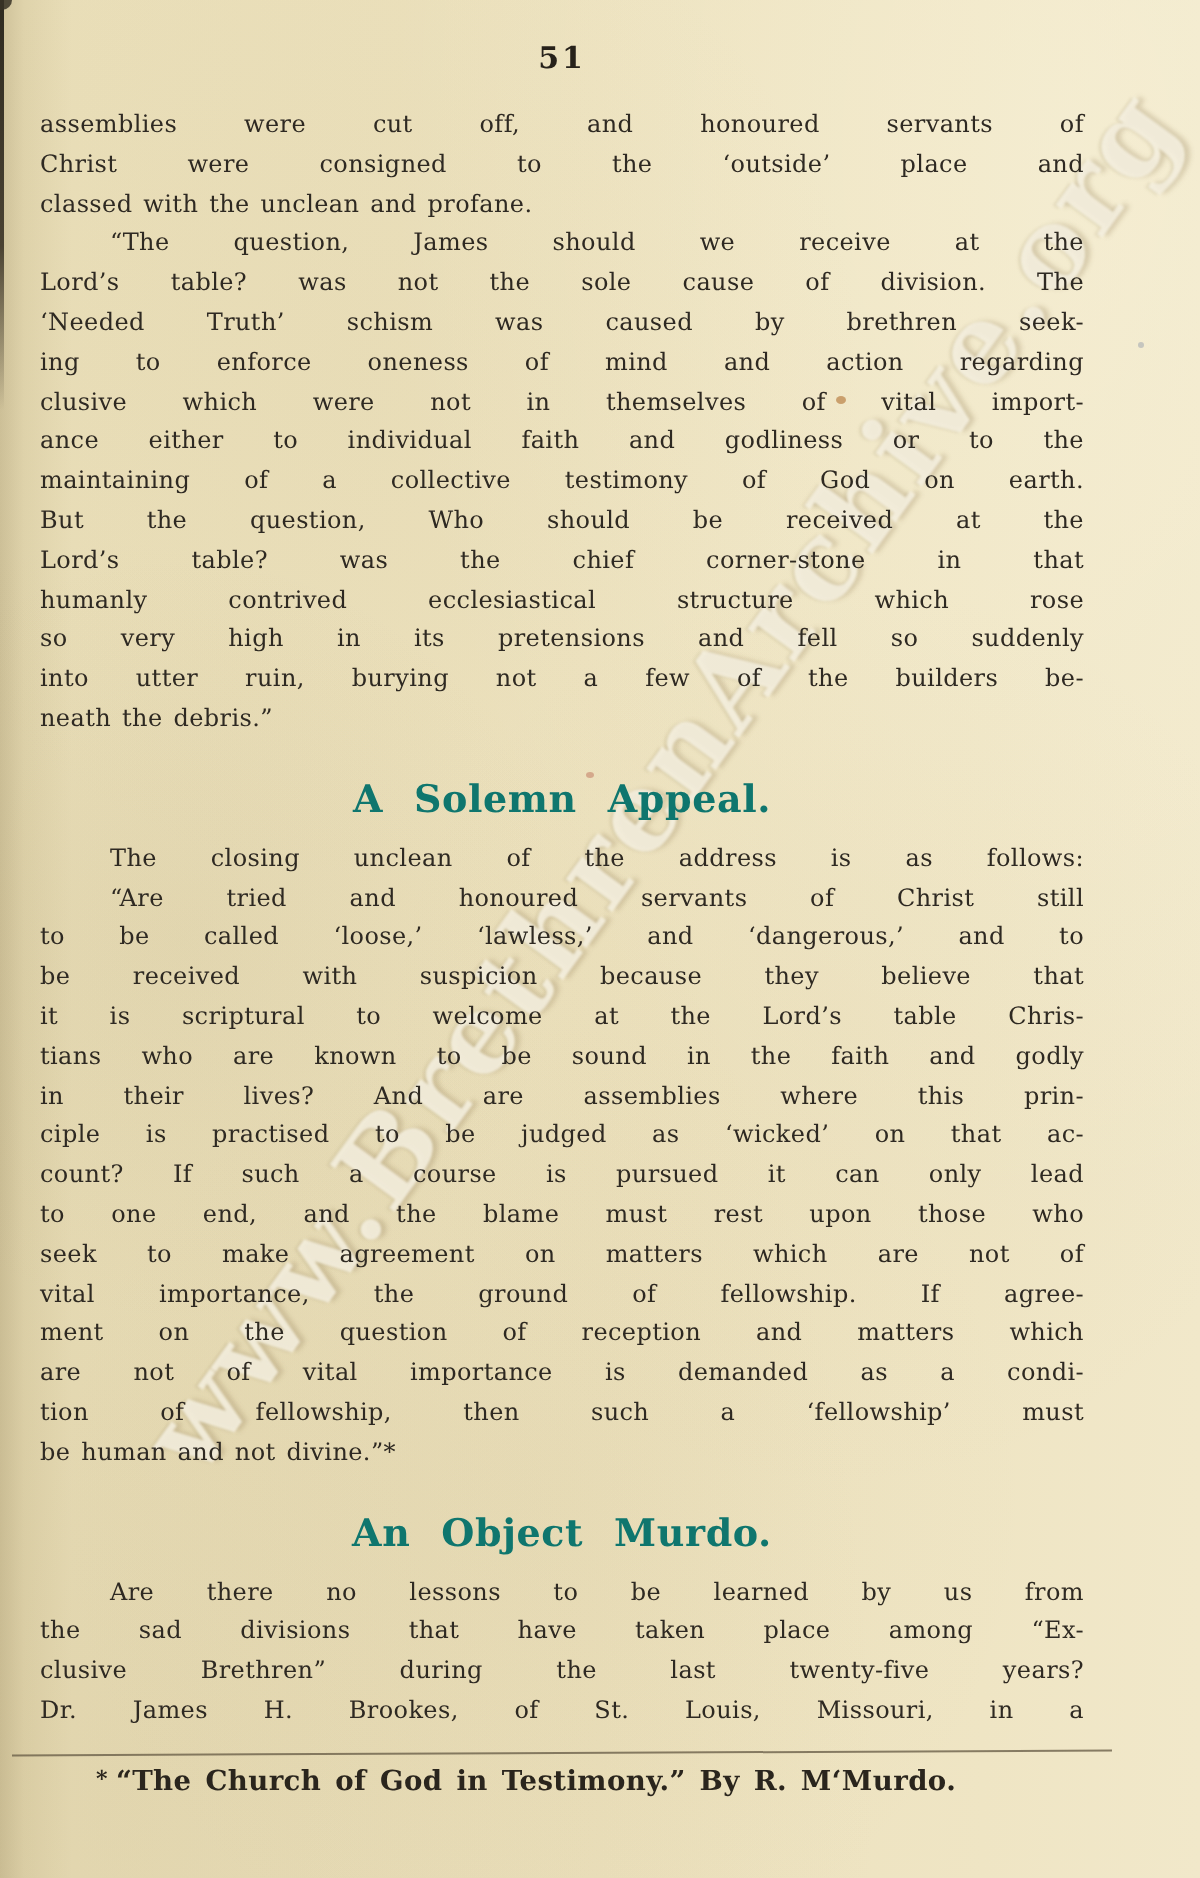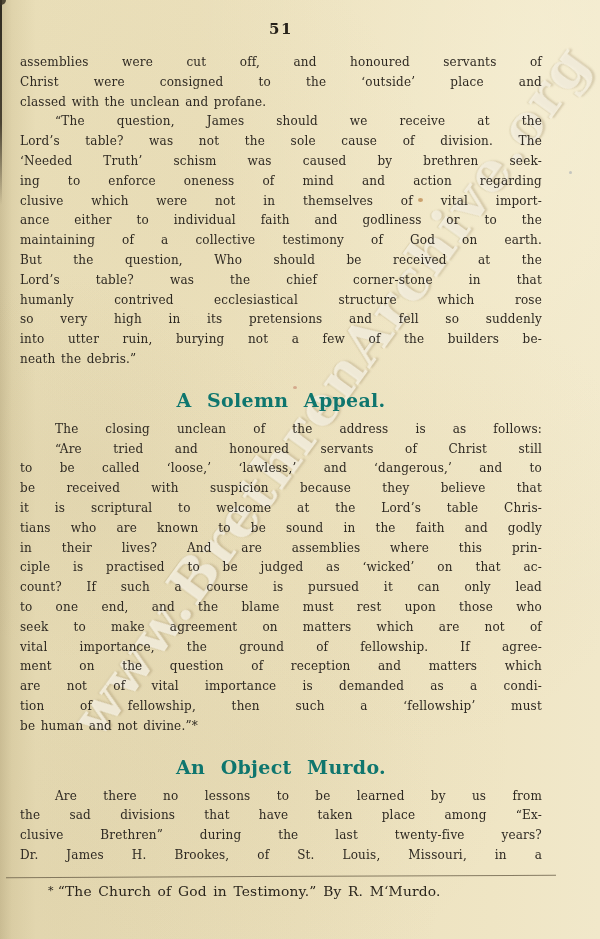--- a/index.html
+++ b/index.html
@@ -57,21 +57,21 @@
     text-align:center; font-weight:bold; font-size:19px; line-height:22px;
     margin:19px 0 9px 0; word-spacing:0.45em; letter-spacing:0.3px; color:#0f766e;
   }
   .footnote-rule {
     position:absolute; left:6px; top:876px; width:550px; height:1px; z-index:2;
     background:#6b604a; transform:rotate(-0.25deg); opacity:.8;
   }
   .footnote {
     position:absolute; left:20px; top:883px; width:522px; z-index:2;
     padding-left:28px; box-sizing:border-box;
-    font-size:13.8px; font-weight:normal; letter-spacing:0.2px;
+    font-size:13.8px; font-weight:bold; letter-spacing:0.2px;
     word-spacing:0.14em; color:#2a251d;
   }
   .footnote .marker { font-size:11px; vertical-align:2px; padding-right:4px; }
   .speck { position:absolute; border-radius:50%; z-index:2; }
   .speck-1 { left:418px; top:198px; width:5px; height:4px; background:#b5793c; opacity:.65; }
   .speck-2 { left:293px; top:386px; width:4px; height:3px; background:#c4836b; opacity:.6; }
   .speck-3 { left:569px; top:171px; width:3px; height:3px; background:#98a0ae; opacity:.5; }
 </style>
 </head>
 <body>

